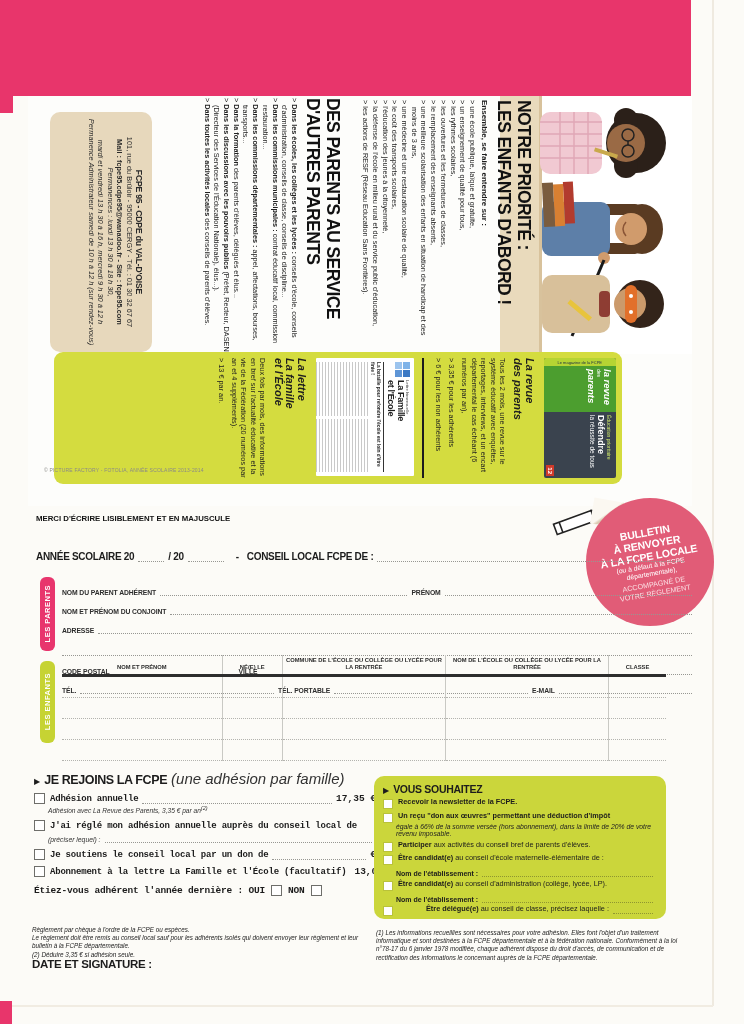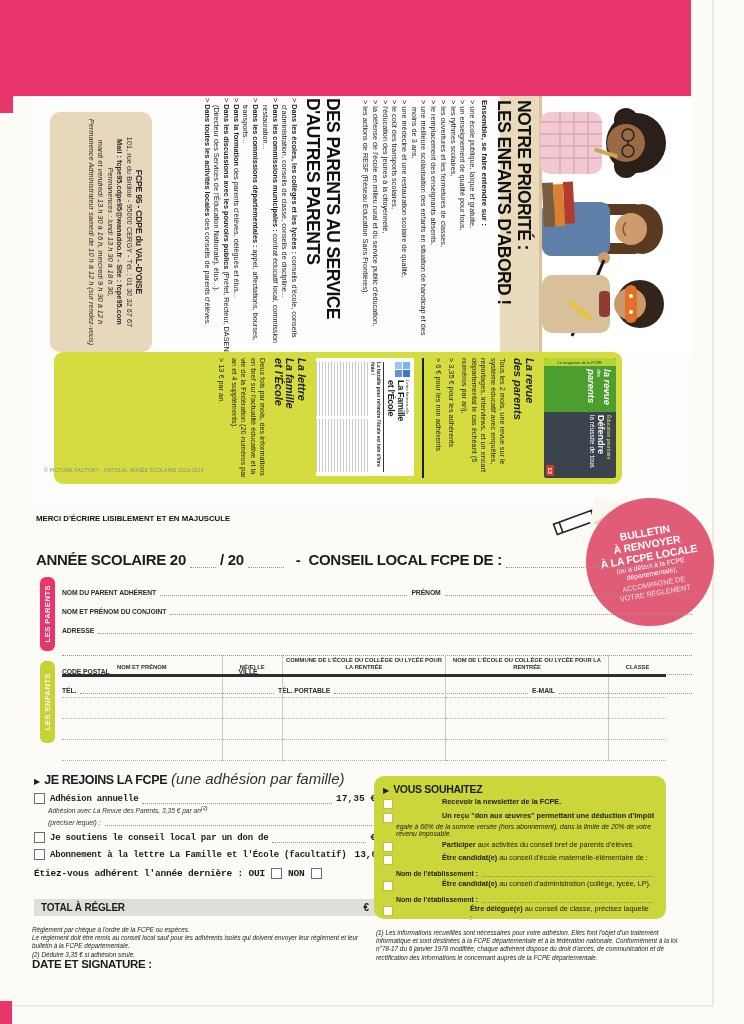--- a/index.html
+++ b/index.html
@@ -80,21 +80,21 @@
   .badge-in .b1{font-size:10.5px;font-weight:800;line-height:12px;letter-spacing:-0.2px;}
   .badge-in .b2{font-size:6.8px;line-height:8px;}
   .badge-in .b3{font-size:7.2px;line-height:8.8px;color:#FBDDE2;margin-top:3px;}
   .curl{left:592px;top:500px;width:30px;height:26px;
         background:linear-gradient(135deg,#fbf8f1 50%,#dccdb5 56%,#f3ead9 100%);
         border-radius:0 0 26px 0;transform:rotate(10deg);}
 
   .row{display:flex;align-items:flex-end;}
   .dl{border-bottom:1px dotted #979792;height:10px;margin:0 4px;flex:1;}
   .dlf{border-bottom:1px dotted #979792;height:10px;margin:0 4px;}
-  .year-row{left:36px;top:551px;width:652px;font-weight:800;font-size:15px;letter-spacing:-0.3px;}
+  .year-row{left:36px;top:551px;width:652px;font-weight:800;font-size:10px;letter-spacing:-0.3px;}
   .flab{font-size:6.8px;font-weight:700;color:#2d2d2d;letter-spacing:-0.1px;white-space:nowrap;}
 
   .vlab{background:#E8356D;border-radius:6px;display:flex;align-items:center;justify-content:center;}
   .vlab span{writing-mode:vertical-rl;transform:rotate(180deg);color:#fff;font-weight:700;
              font-size:7.5px;letter-spacing:0.5px;white-space:nowrap;}
   .vlab.green{background:#C6D333;}
 
   .fields{left:62px;top:577px;width:634px;}
   .fields .row{height:19px;}
 
@@ -120,21 +120,21 @@
          align-items:center;justify-content:space-between;padding:0 7px;box-sizing:border-box;}
   .total .tl{font-size:10px;font-weight:800;letter-spacing:-0.2px;}
   .total .tp{font-size:10px;font-weight:700;}
 
   .wish{left:374px;top:776px;width:292px;height:143px;background:#CBD63B;border-radius:10px;
         padding:7px 9px;box-sizing:border-box;}
   .wish-hd{display:flex;align-items:baseline;gap:4px;margin-bottom:3px;}
   .wish-hd .wh{font-size:10.5px;font-weight:800;letter-spacing:-0.3px;}
   .wrow{display:flex;align-items:flex-start;margin-top:2.5px;}
   .wcb{width:8px;height:8px;background:#fff;border:0.5px solid #b9c23a;flex:none;margin:1px 5px 0 0;}
-  .wtx{font-size:7.3px;line-height:8.6px;margin-left:44px;}
+  .wtx{font-size:7.3px;line-height:8.6px;}
   .wsub{font-size:6.8px;font-style:italic;line-height:7.8px;margin:0 0 0 13px;color:#222;}
   .wfield{display:flex;align-items:flex-end;margin:1px 0 0 13px;font-size:7px;font-weight:700;}
   .wfield .dl{border-bottom-color:#8f9630;}
   .wrow .dl{border-bottom-color:#8f9630;}
 
   .fnl{left:32px;top:926px;width:332px;font-size:6.3px;font-style:italic;line-height:8.2px;color:#222;}
   .fnr{left:376px;top:929px;width:306px;font-size:6.3px;font-style:italic;line-height:8.2px;color:#222;}
   .sig{left:32px;top:958px;font-size:11.5px;font-weight:800;letter-spacing:-0.3px;}
 </style>
 </head>
@@ -432,20 +432,24 @@
       <span class="jh">JE REJOINS LA FCPE</span>
       <span class="jn">(une adhésion par famille)</span>
     </div>
     <div class="jrow">
       <span class="cb"></span>
       <span class="jl">Adhésion annuelle</span>
       <span class="dl"></span>
       <span class="jp">17,35 €</span>
     </div>
     <div class="jnote"><span>Adhésion avec La Revue des Parents, 3,35 € par an</span><sup>(2)</sup></div>
+    <div class="jrow">
+      <span class="cb"></span>
+      <span class="jl">J'ai réglé mon adhésion annuelle auprès du conseil local de</span>
+    </div>
     <div class="jnote-row">
       <span>(préciser lequel) :</span>
       <span class="dl"></span>
     </div>
     <div class="jrow">
       <span class="cb"></span>
       <span class="jl">Je soutiens le conseil local par un don de</span>
       <span class="dl"></span>
       <span class="jp">€</span>
     </div>
@@ -456,24 +460,20 @@
       <span class="jp">13,00 €</span>
     </div>
     <div class="jrow" style="margin-top:8px">
       <span class="jl" style="font-size:9.5px">Étiez-vous adhérent l'année dernière : OUI</span>
       <span class="cb" style="margin:0 6px"></span>
       <span class="jl" style="font-size:9.5px">NON</span>
       <span class="cb" style="margin:0 6px"></span>
     </div>
   </div>
 
-  <div class="r total">
-    <span class="tl">TOTAL À RÉGLER</span>
-    <span class="tp">€</span>
-  </div>
 
   <div class="r wish">
     <div class="wish-hd">
       <span class="tri">▶</span>
       <span class="wh">VOUS SOUHAITEZ</span>
     </div>
     <div class="wrow">
       <span class="wcb"></span>
       <span class="wtx"><b>Recevoir la newsletter de la FCPE.</b></span>
     </div>

